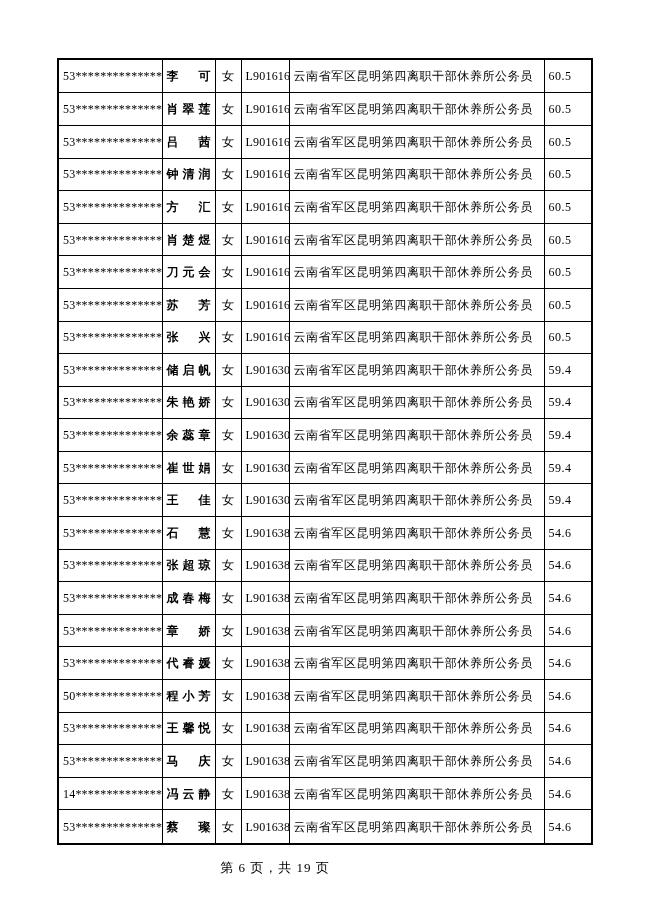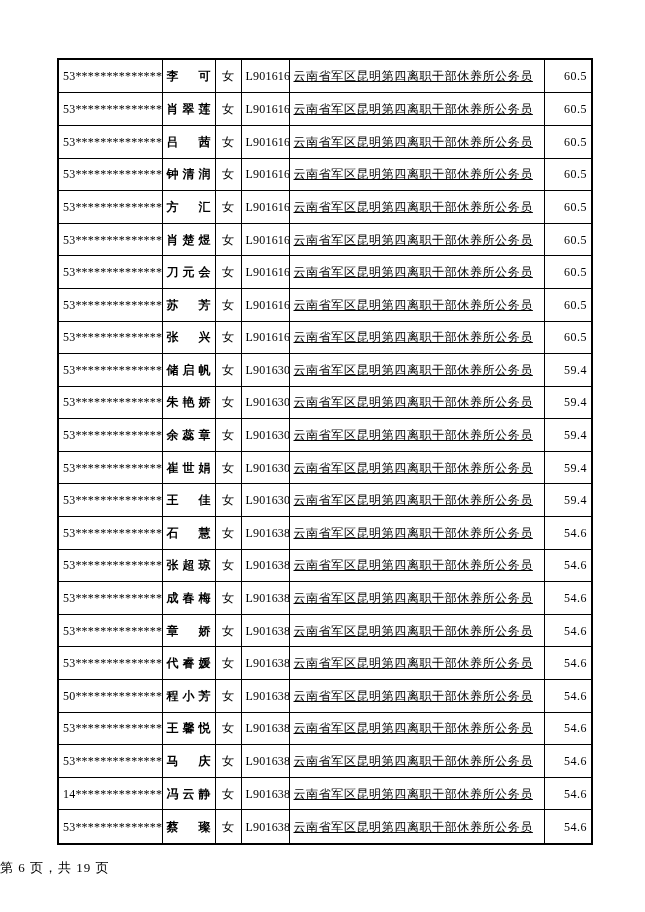--- a/index.html
+++ b/index.html
@@ -56,32 +56,32 @@
     text-align: right;
     font-size: 11.5px;
     padding: 0;
     letter-spacing: 0.2px;
   }
   td.c-org {
     text-align: left;
     padding: 0 3px;
     font-size: 11.5px;
     letter-spacing: 0.6px;
-    text-decoration: underline;
   }
   td.c-score {
-    text-align: right;
+    text-align: left;
     padding: 0;
     letter-spacing: 0.5px;
   }
   .page-footer {
     position: absolute;
     top: 859px;
     left: 0;
     width: 550px;
+    text-align: center;
     font-size: 13px;
     letter-spacing: 1px;
   }
 </style>
 </head>
 <body>
 
 <table class="roster">
   <colgroup>
     <col style="width:104px">

